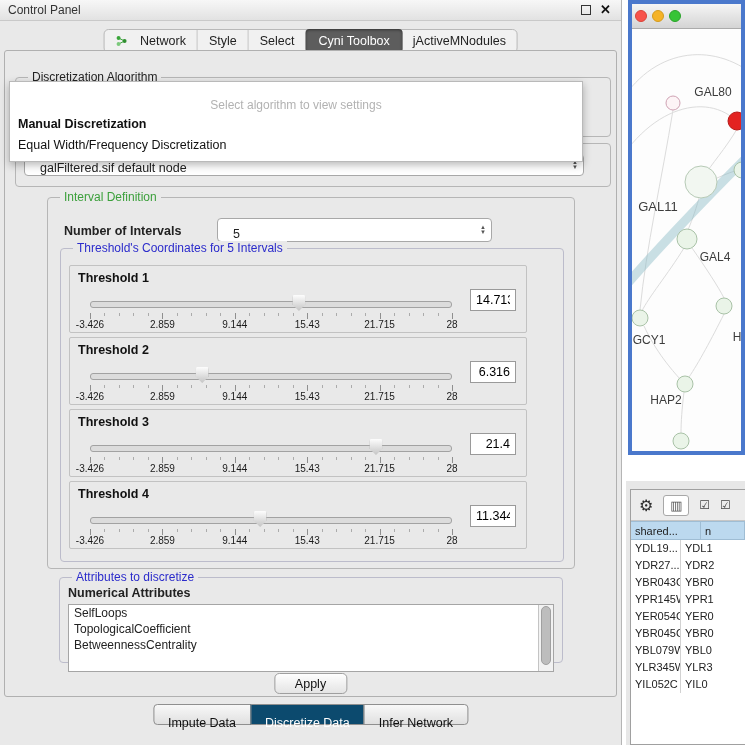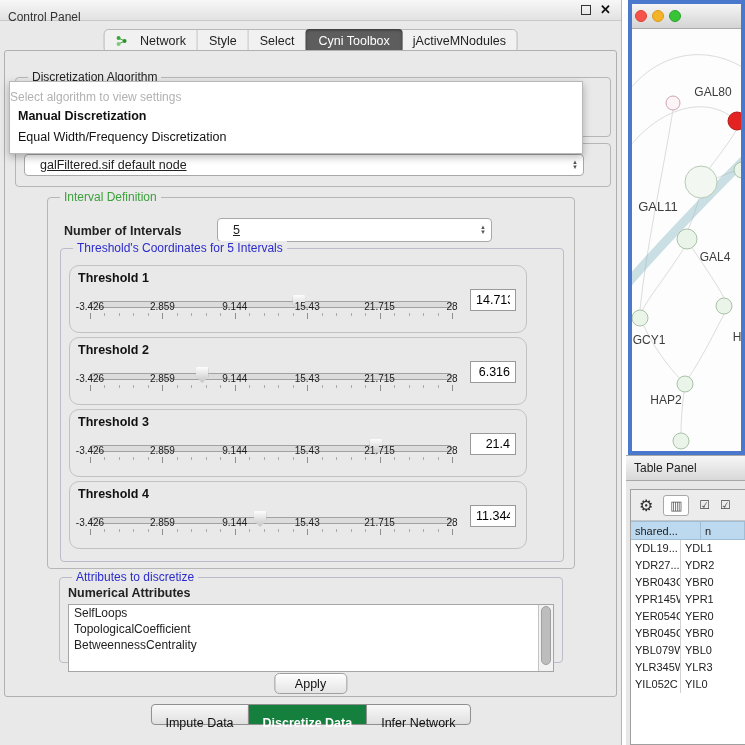--- a/index.html
+++ b/index.html
@@ -4,21 +4,21 @@
 <style>
   html,body{margin:0;padding:0;}
   .root{position:relative;width:745px;height:745px;background:#ffffff;
         font-family:"Liberation Sans",sans-serif;overflow:hidden;color:#222;}
 
   
   .control-panel{position:absolute;left:0;top:0;width:622px;height:745px;
                  background:#e9e9e9;border-right:1px solid #b5b5b5;box-sizing:border-box;}
   .titlebar{position:absolute;left:0;top:0;width:100%;height:20px;
             background:linear-gradient(#f7f7f7,#e2e2e2);border-bottom:1px solid #c9c9c9;}
-  .titlebar .title{position:absolute;left:8px;top:10px;font-size:12px;color:#333;}
+  .titlebar .title{position:absolute;left:8px;top:3px;font-size:12px;color:#333;}
   .win-btns{position:absolute;right:10px;top:2px;display:flex;gap:9px;align-items:center;height:16px;}
   .float-box{width:8px;height:8px;border:1.5px solid #333;background:transparent;}
   .close-glyph{font-size:13px;font-weight:bold;color:#111;line-height:16px;}
 
   
   .tabbar{position:absolute;top:29px;left:50%;transform:translateX(-50%);height:22px;
           display:flex;align-items:center;background:#f1f1f1;border:1px solid #b8b8b8;border-radius:5px;}
   .tab{padding:0 11px;font-size:12.5px;color:#222;height:22px;line-height:22px;
        display:flex;align-items:center;gap:13px;border-right:1px solid #c6c6c6;white-space:nowrap;}
   .tab:last-child{border-right:none;}
@@ -30,58 +30,58 @@
   .content{position:absolute;left:4px;top:50px;width:613px;height:647px;
            border:1px solid #b0b0b0;border-radius:3px;background:#e9e9e9;box-sizing:border-box;}
 
   .groupbox{position:absolute;border:1px solid #b6b6b6;border-radius:4px;}
   .group-title{position:absolute;top:-8px;left:12px;background:#e9e9e9;padding:0 4px;
                font-size:12px;color:#222;white-space:nowrap;}
   .group-title.green{color:#3ca03c;}
   .group-title.blue{color:#2b2bcb;}
 
   .combo{position:absolute;background:#fff;border:1px solid #a8a8a8;border-radius:4px;
-         font-size:12.5px;color:#222;display:flex;align-items:center;padding:0 15px;box-sizing:border-box;text-decoration:underline;}
+         font-size:12.5px;color:#222;display:flex;align-items:flex-end;padding:0 15px;box-sizing:border-box;}
   .stepper{position:absolute;right:5px;top:50%;transform:translateY(-50%);
            display:flex;flex-direction:column;align-items:center;font-size:6px;line-height:5px;color:#555;}
 
   
   .group-algo{left:10px;top:26px;width:594px;height:58px;}
   .combo-algo{left:6px;top:22px;width:560px;height:25px;border-radius:6px;}
   .popup{position:absolute;left:4px;top:30px;width:572px;background:#fff;
          border:1px solid #b9b9b9;box-shadow:0 3px 8px rgba(0,0,0,.28);z-index:10;padding-bottom:5px;}
-  .popup-placeholder{text-align:left;color:#b2b2b2;font-size:12px;padding:8px 0 2px;}
+  .popup-placeholder{text-align:center;color:#b2b2b2;font-size:12px;padding:16px 0 2px;}
   .popup-option{font-size:12.5px;color:#111;padding:2px 8px;line-height:17px;}
   .popup-option.bold{font-weight:bold;}
 
   
   .group-tabledata{left:10px;top:92px;width:594px;height:42px;}
   .combo-tabledata{left:8px;top:10px;width:560px;height:22px;}
 
   
   .group-interval{left:42px;top:146px;width:526px;height:370px;}
   .intervals-label{position:absolute;left:16px;top:26px;font-size:12.5px;font-weight:bold;}
   .combo-intervals{left:169px;top:20px;width:275px;height:24px;}
   .group-thresholds{left:12px;top:50px;width:502px;height:312px;border-color:#bcbccb;}
 
   .threshold-box{position:absolute;left:8px;width:458px;height:68px;
-                 border:1px solid #c2c2c2;border-radius:10px;box-sizing:border-box;}
+                 border:1px solid #c2c2c2;border-radius:2px;box-sizing:border-box;}
   .th-label{position:absolute;left:8px;top:5px;font-size:12.5px;font-weight:bold;color:#111;}
   .slider{position:absolute;left:20px;top:29px;width:362px;height:17px;}
   .track{position:absolute;left:0;right:0;top:6px;height:5px;background:#dcdcdc;
          border:1px solid #a2a2a2;border-radius:3px;}
   .thumb{position:absolute;top:0;width:13px;height:16px;transform:translateX(-50%);
          background:linear-gradient(#fdfdfd,#c4c4c4);
          clip-path:polygon(8% 0%,92% 0%,100% 12%,100% 60%,50% 100%,0% 60%,0% 12%);
          filter:drop-shadow(0 0 1px #7d7d7d);}
   .ticks{position:absolute;left:20px;top:47px;width:363px;height:6px;
          background-image:repeating-linear-gradient(90deg,#8f8f8f 0 1px,transparent 1px 72.4px),
                           repeating-linear-gradient(90deg,#ababab 0 1px,transparent 1px 14.48px);
          background-size:100% 6px,100% 3px;background-repeat:no-repeat;}
-  .scale{position:absolute;left:20px;top:35px;width:362px;height:12px;font-size:10px;color:#1a1a1a;}
+  .scale{position:absolute;left:20px;top:53px;width:362px;height:12px;font-size:10px;color:#1a1a1a;}
   .scale span{position:absolute;transform:translateX(-50%);white-space:nowrap;}
   .scale span:nth-child(1){left:0%;} .scale span:nth-child(2){left:20%;}
   .scale span:nth-child(3){left:40%;} .scale span:nth-child(4){left:60%;}
   .scale span:nth-child(5){left:80%;} .scale span:nth-child(6){left:100%;}
   .th-value{position:absolute;right:10px;top:23px;width:46px;height:22px;border:1px solid #9a9a9a;
             background:#fff;font-size:12.5px;font-family:"Liberation Sans",sans-serif;
             text-align:right;padding:0 5px;box-sizing:border-box;}
 
   
   .group-attr{left:54px;top:526px;width:502px;height:84px;border-color:#bcbccb;}
@@ -96,21 +96,21 @@
 
   .apply{position:absolute;left:50%;top:622px;transform:translateX(-50%);height:21px;
          background:linear-gradient(#fefefe,#e4e4e4);border:1px solid #9f9f9f;border-radius:5px;
          font-size:12.5px;font-family:"Liberation Sans",sans-serif;padding:0 20px;color:#111;}
 
   .bottom-tabs{position:absolute;top:704px;left:50%;transform:translateX(-50%);display:flex;height:21px;}
   .btab{font-size:12.5px;padding:8px 14px;line-height:21px;background:linear-gradient(#f8f8f8,#e0e0e0);
         border:1px solid #8f8f8f;margin-left:-1px;color:#111;white-space:nowrap;}
   .btab:first-child{border-radius:4px 0 0 4px;margin-left:0;}
   .btab:last-child{border-radius:0 4px 4px 0;text-align:right;}
-  .btab.selected{background:#15803d;color:#fff;font-weight:bold;}
+  .btab.selected{background:#0c4a6e;color:#fff;}
 
   
   .network-frame{position:absolute;left:628px;top:0;width:117px;height:455px;
                  border:4px solid #4a78cc;background:#fdfdfd;box-sizing:border-box;overflow:hidden;}
   .net-titlebar{position:absolute;left:0;top:0;right:0;height:24px;
                 background:linear-gradient(#f5f5f5,#d4d4d4);border-bottom:1px solid #ababab;}
   .light{position:absolute;top:6px;width:12px;height:12px;border-radius:50%;box-sizing:border-box;}
   .light.red{left:3px;background:#f8534b;border:1px solid #d94438;}
   .light.yellow{left:20px;background:#f5b327;border:1px solid #d49b1e;}
   .light.green{left:37px;background:#37c437;border:1px solid #2ba32b;}
@@ -347,21 +347,20 @@
       <circle cx="49" cy="413" r="8" fill="#eaf4e8" stroke="#a9c2a7"></circle>
       <text x="81" y="68" text-anchor="middle">GAL80</text>
       <text x="26" y="183" text-anchor="middle" class="big">GAL11</text>
       <text x="83" y="233" text-anchor="middle">GAL4</text>
       <text x="17" y="316" text-anchor="middle">GCY1</text>
       <text x="34" y="376" text-anchor="middle">HAP2</text>
       <text x="105" y="313" text-anchor="middle">H</text>
     </svg>
   </div>
 
-  <div class="tp-header">Table Panel</div>
   <div class="tp-body">
     <div class="tp-widget">
       <div class="tp-toolbar">
         <span class="gear-glyph">⚙</span>
         <span class="col-btn">
             <span>▥</span>
           </span>
         <span class="check-glyph">☑</span>
         <span class="check-glyph">☑</span>
       </div>

